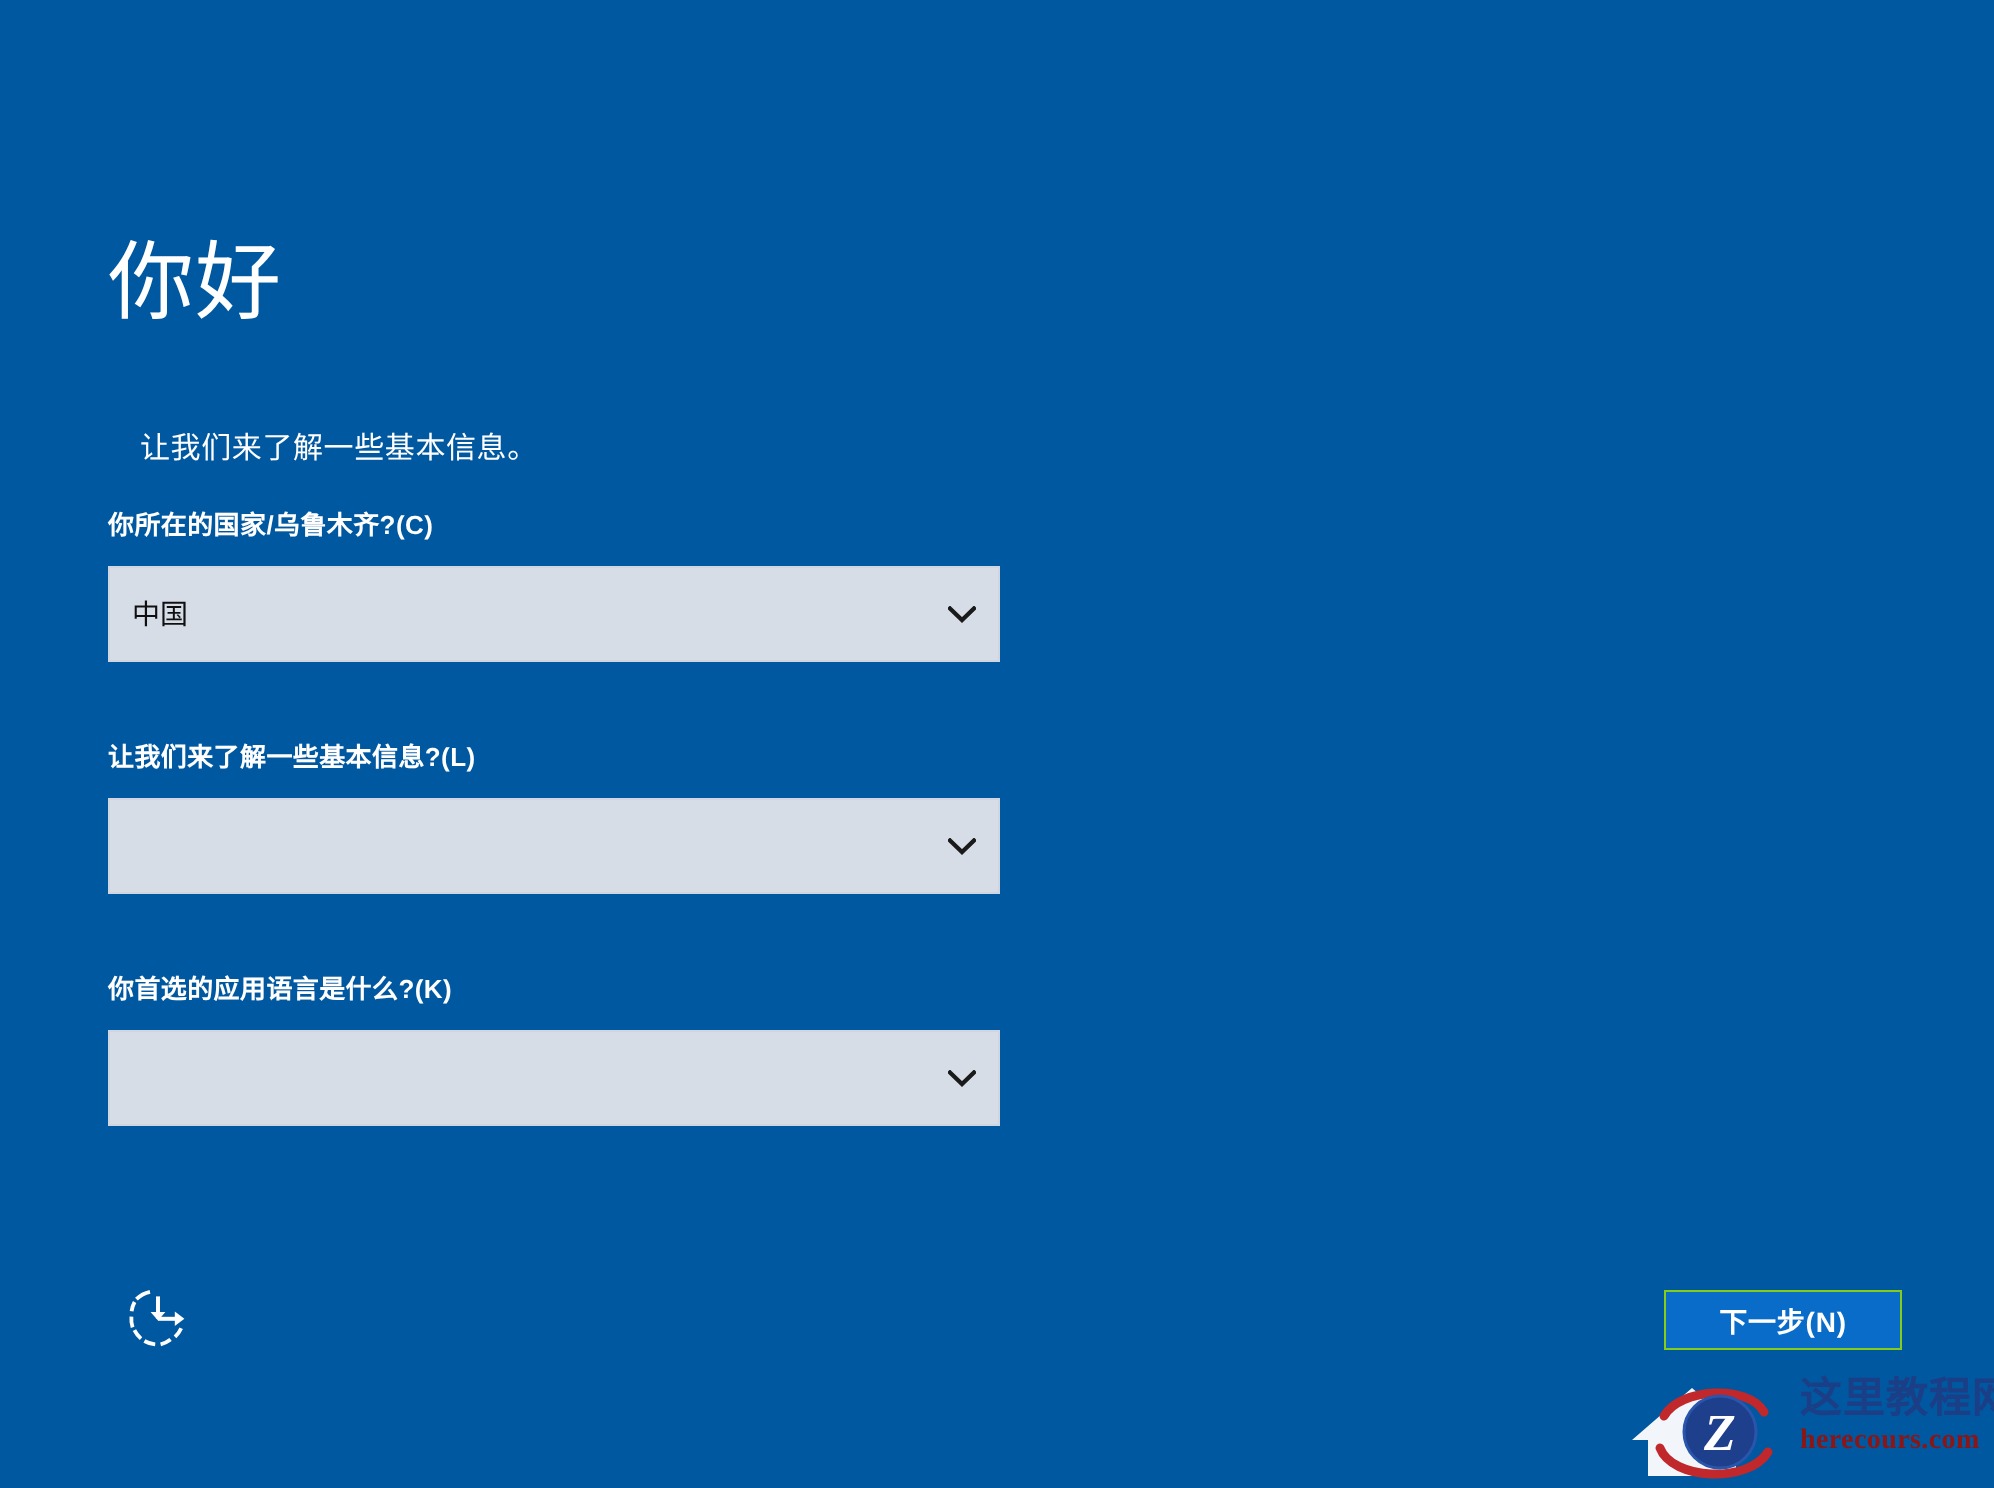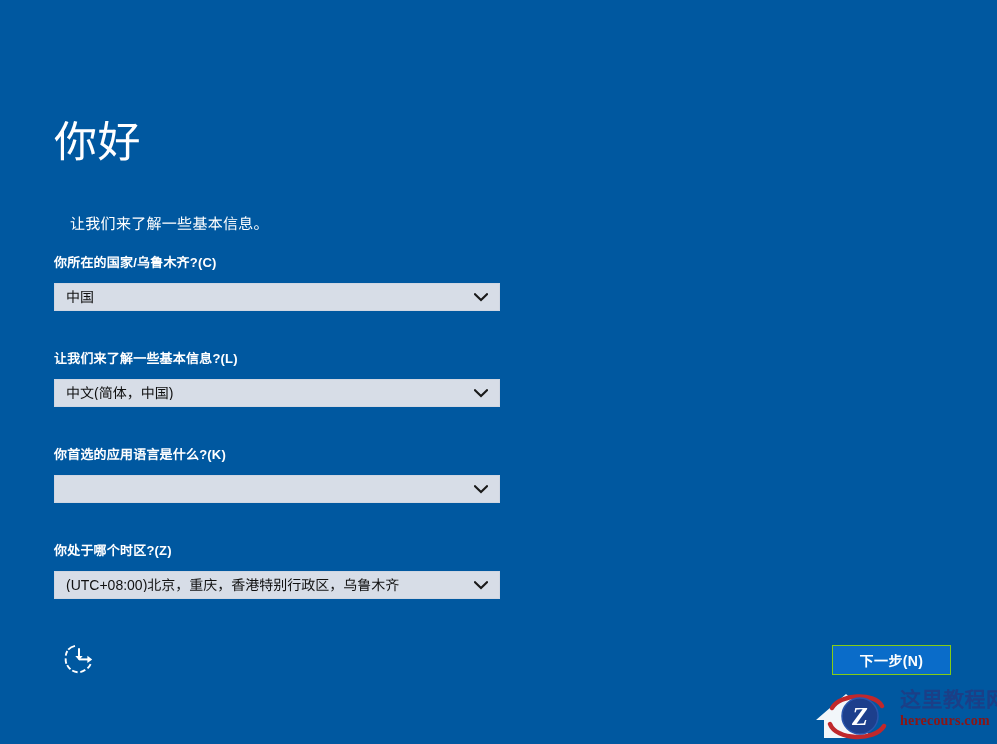--- a/index.html
+++ b/index.html
@@ -66,21 +66,21 @@
     font-size: 13px;
     font-weight: bold;
     color: #ffffff;
     letter-spacing: 0.2px;
     margin: 0 0 12px 0;
   }
   .combo {
     position: relative;
     box-sizing: border-box;
     width: 446px;
-    height: 28px;
+    height: 48px;
     background: #d7dde7;
     border: 1px solid #cfd6e2;
     display: flex;
     align-items: center;
     cursor: pointer;
   }
   .combo-value {
     flex: 1 1 auto;
     padding-left: 11px;
     padding-right: 30px;
@@ -208,51 +208,39 @@
           <svg width="14" height="9" viewBox="0 0 14 9" aria-hidden="true">
             <path d="M1 1.2 L7 7 L13 1.2" fill="none" stroke="#1a1a1a" stroke-width="2.1" stroke-linecap="square"></path>
           </svg>
         </span>
       </div>
     </div>
 
     <div class="field-group">
       <span class="field-label">让我们来了解一些基本信息?(L)</span>
       <div class="combo">
-        <span class="combo-value">中文(简体，中国)</span>
         <span class="combo-arrow">
           <svg width="14" height="9" viewBox="0 0 14 9" aria-hidden="true">
             <path d="M1 1.2 L7 7 L13 1.2" fill="none" stroke="#1a1a1a" stroke-width="2.1" stroke-linecap="square"></path>
           </svg>
         </span>
       </div>
     </div>
 
     <div class="field-group">
       <span class="field-label">你首选的应用语言是什么?(K)</span>
       <div class="combo">
         <span class="combo-arrow">
           <svg width="14" height="9" viewBox="0 0 14 9" aria-hidden="true">
             <path d="M1 1.2 L7 7 L13 1.2" fill="none" stroke="#1a1a1a" stroke-width="2.1" stroke-linecap="square"></path>
           </svg>
         </span>
       </div>
     </div>
 
-    <div class="field-group">
-      <span class="field-label">你处于哪个时区?(Z)</span>
-      <div class="combo">
-        <span class="combo-value">(UTC+08:00)北京，重庆，香港特别行政区，乌鲁木齐</span>
-        <span class="combo-arrow">
-          <svg width="14" height="9" viewBox="0 0 14 9" aria-hidden="true">
-            <path d="M1 1.2 L7 7 L13 1.2" fill="none" stroke="#1a1a1a" stroke-width="2.1" stroke-linecap="square"></path>
-          </svg>
-        </span>
-      </div>
-    </div>
 
   </div>
 
   <button id="ease-of-access-button">
     <span>
       <svg width="34" height="34" viewBox="0 0 34 34" aria-hidden="true">
 
         <g fill="none" stroke="#ffffff" stroke-width="1.9" stroke-linecap="butt">
           <path d="M6.2 7.6 A 13.4 13.4 0 0 1 13.0 3.9"></path>
           <path d="M3.8 13.6 A 13.4 13.4 0 0 1 5.3 9.0"></path>

